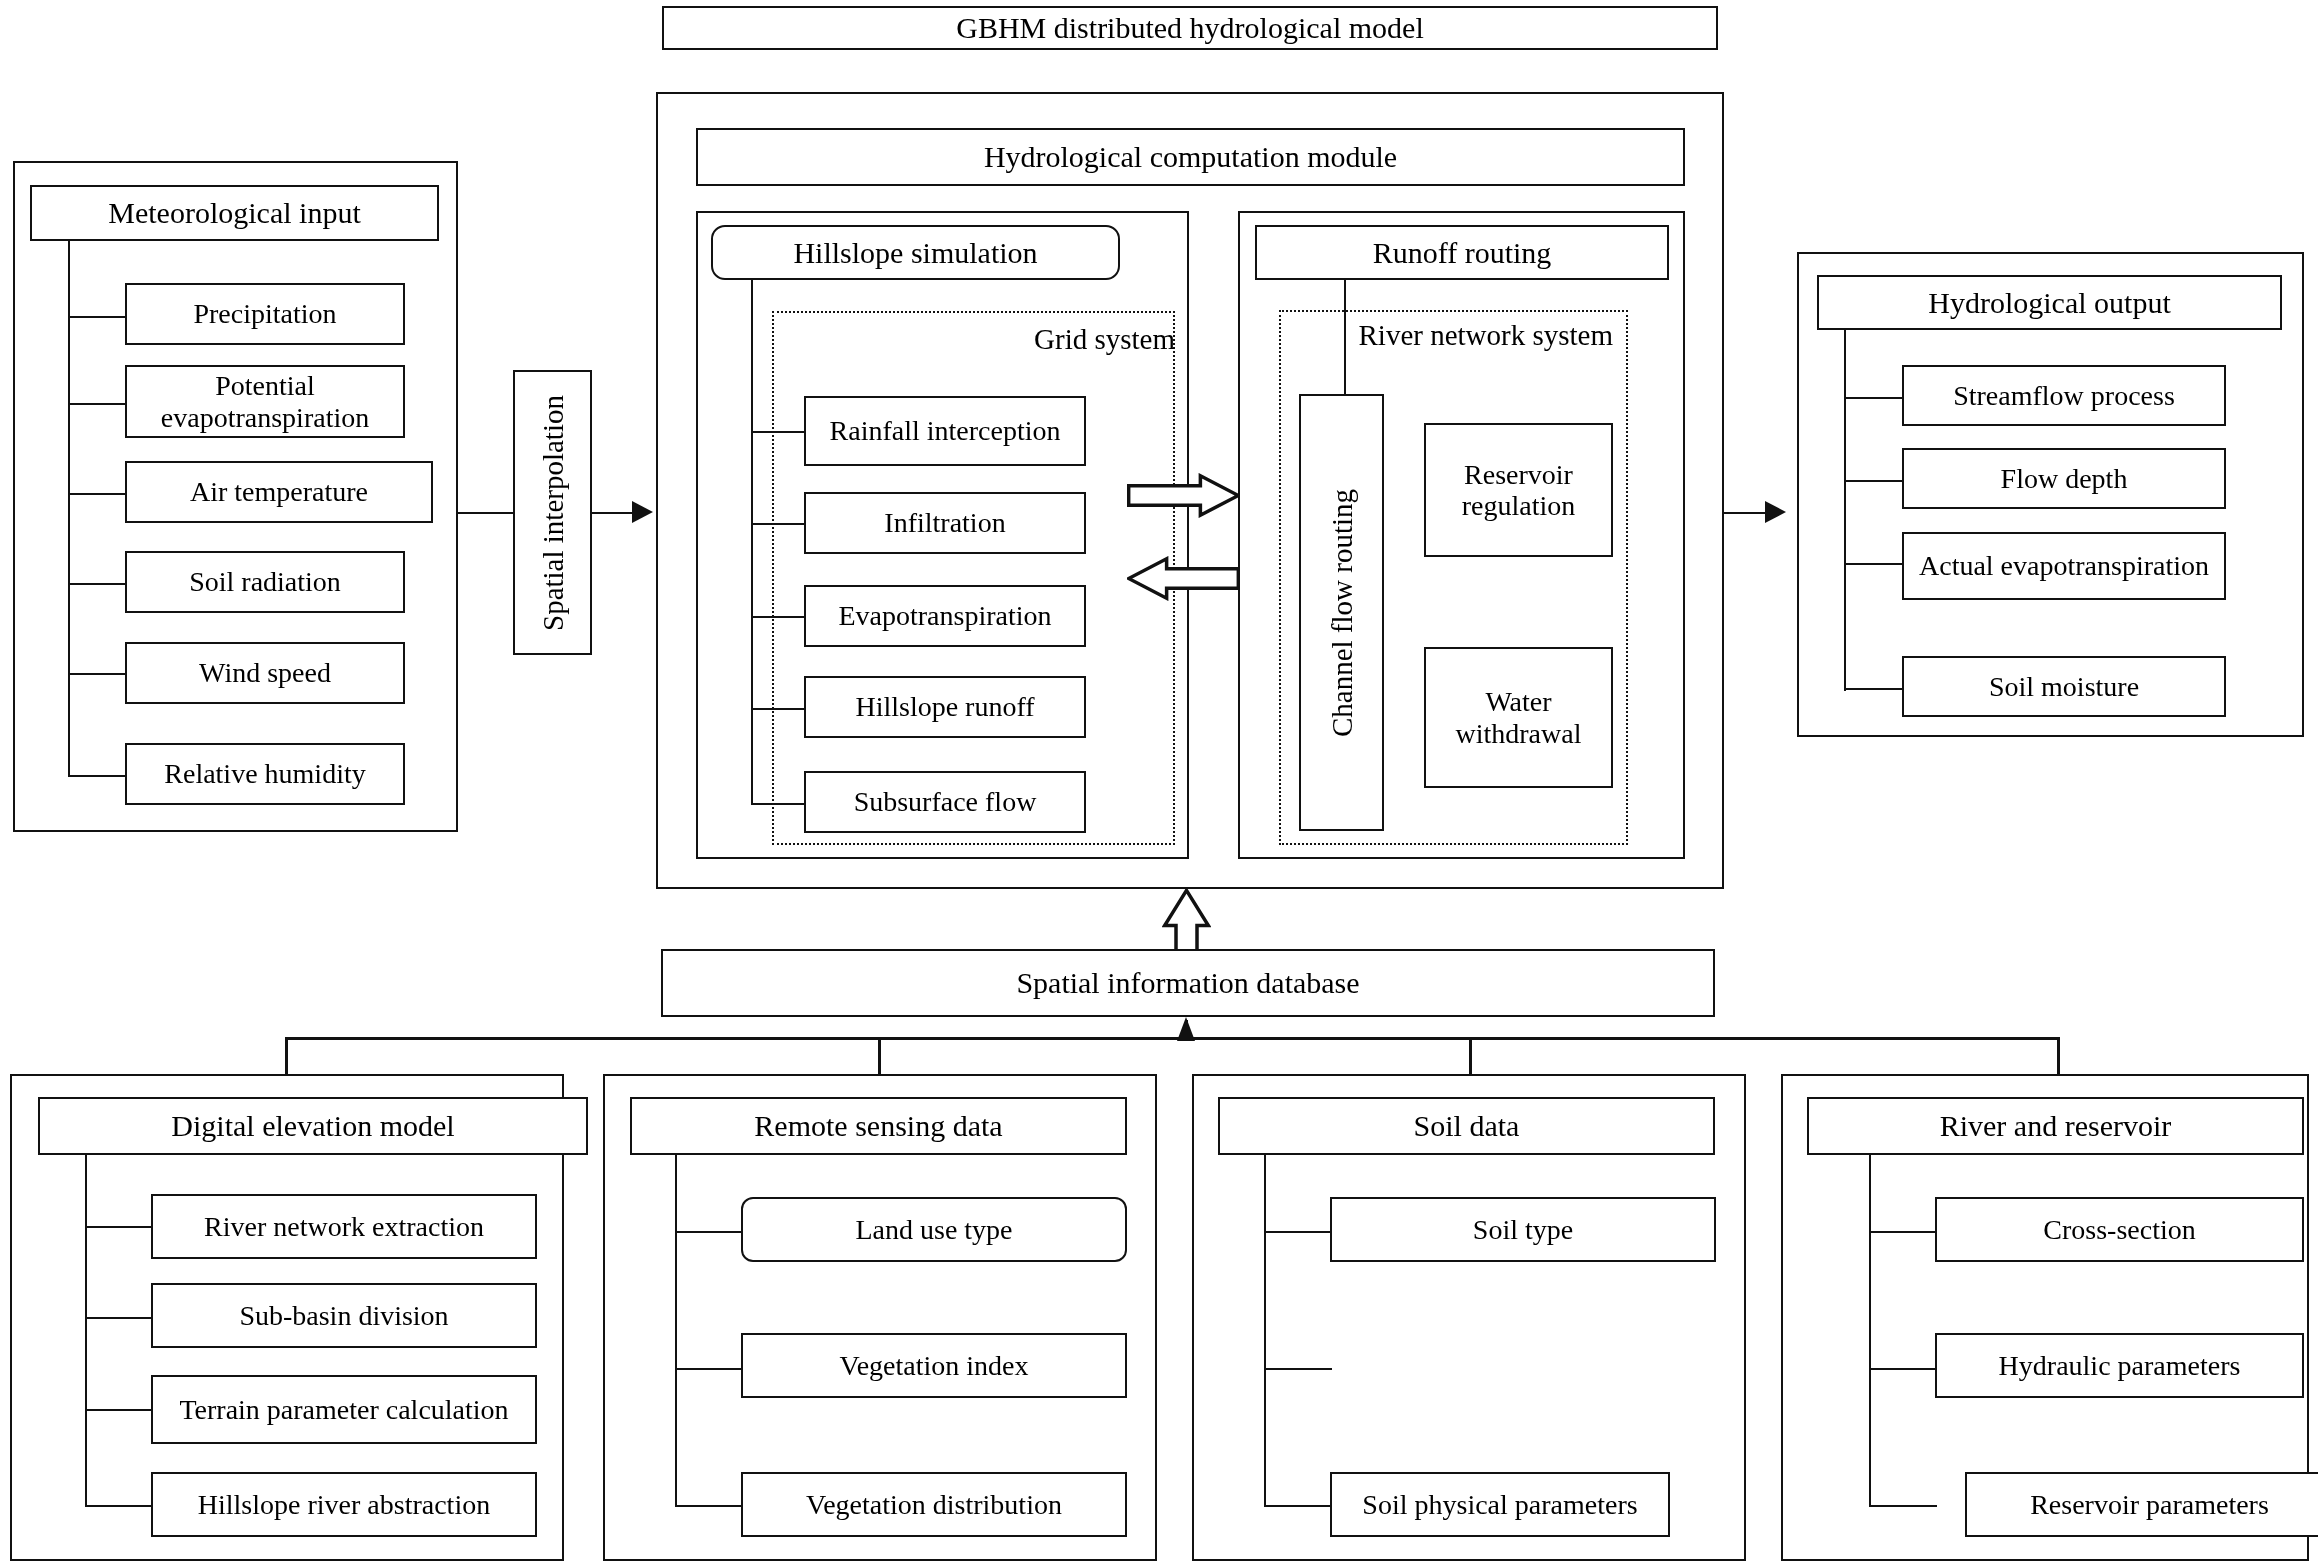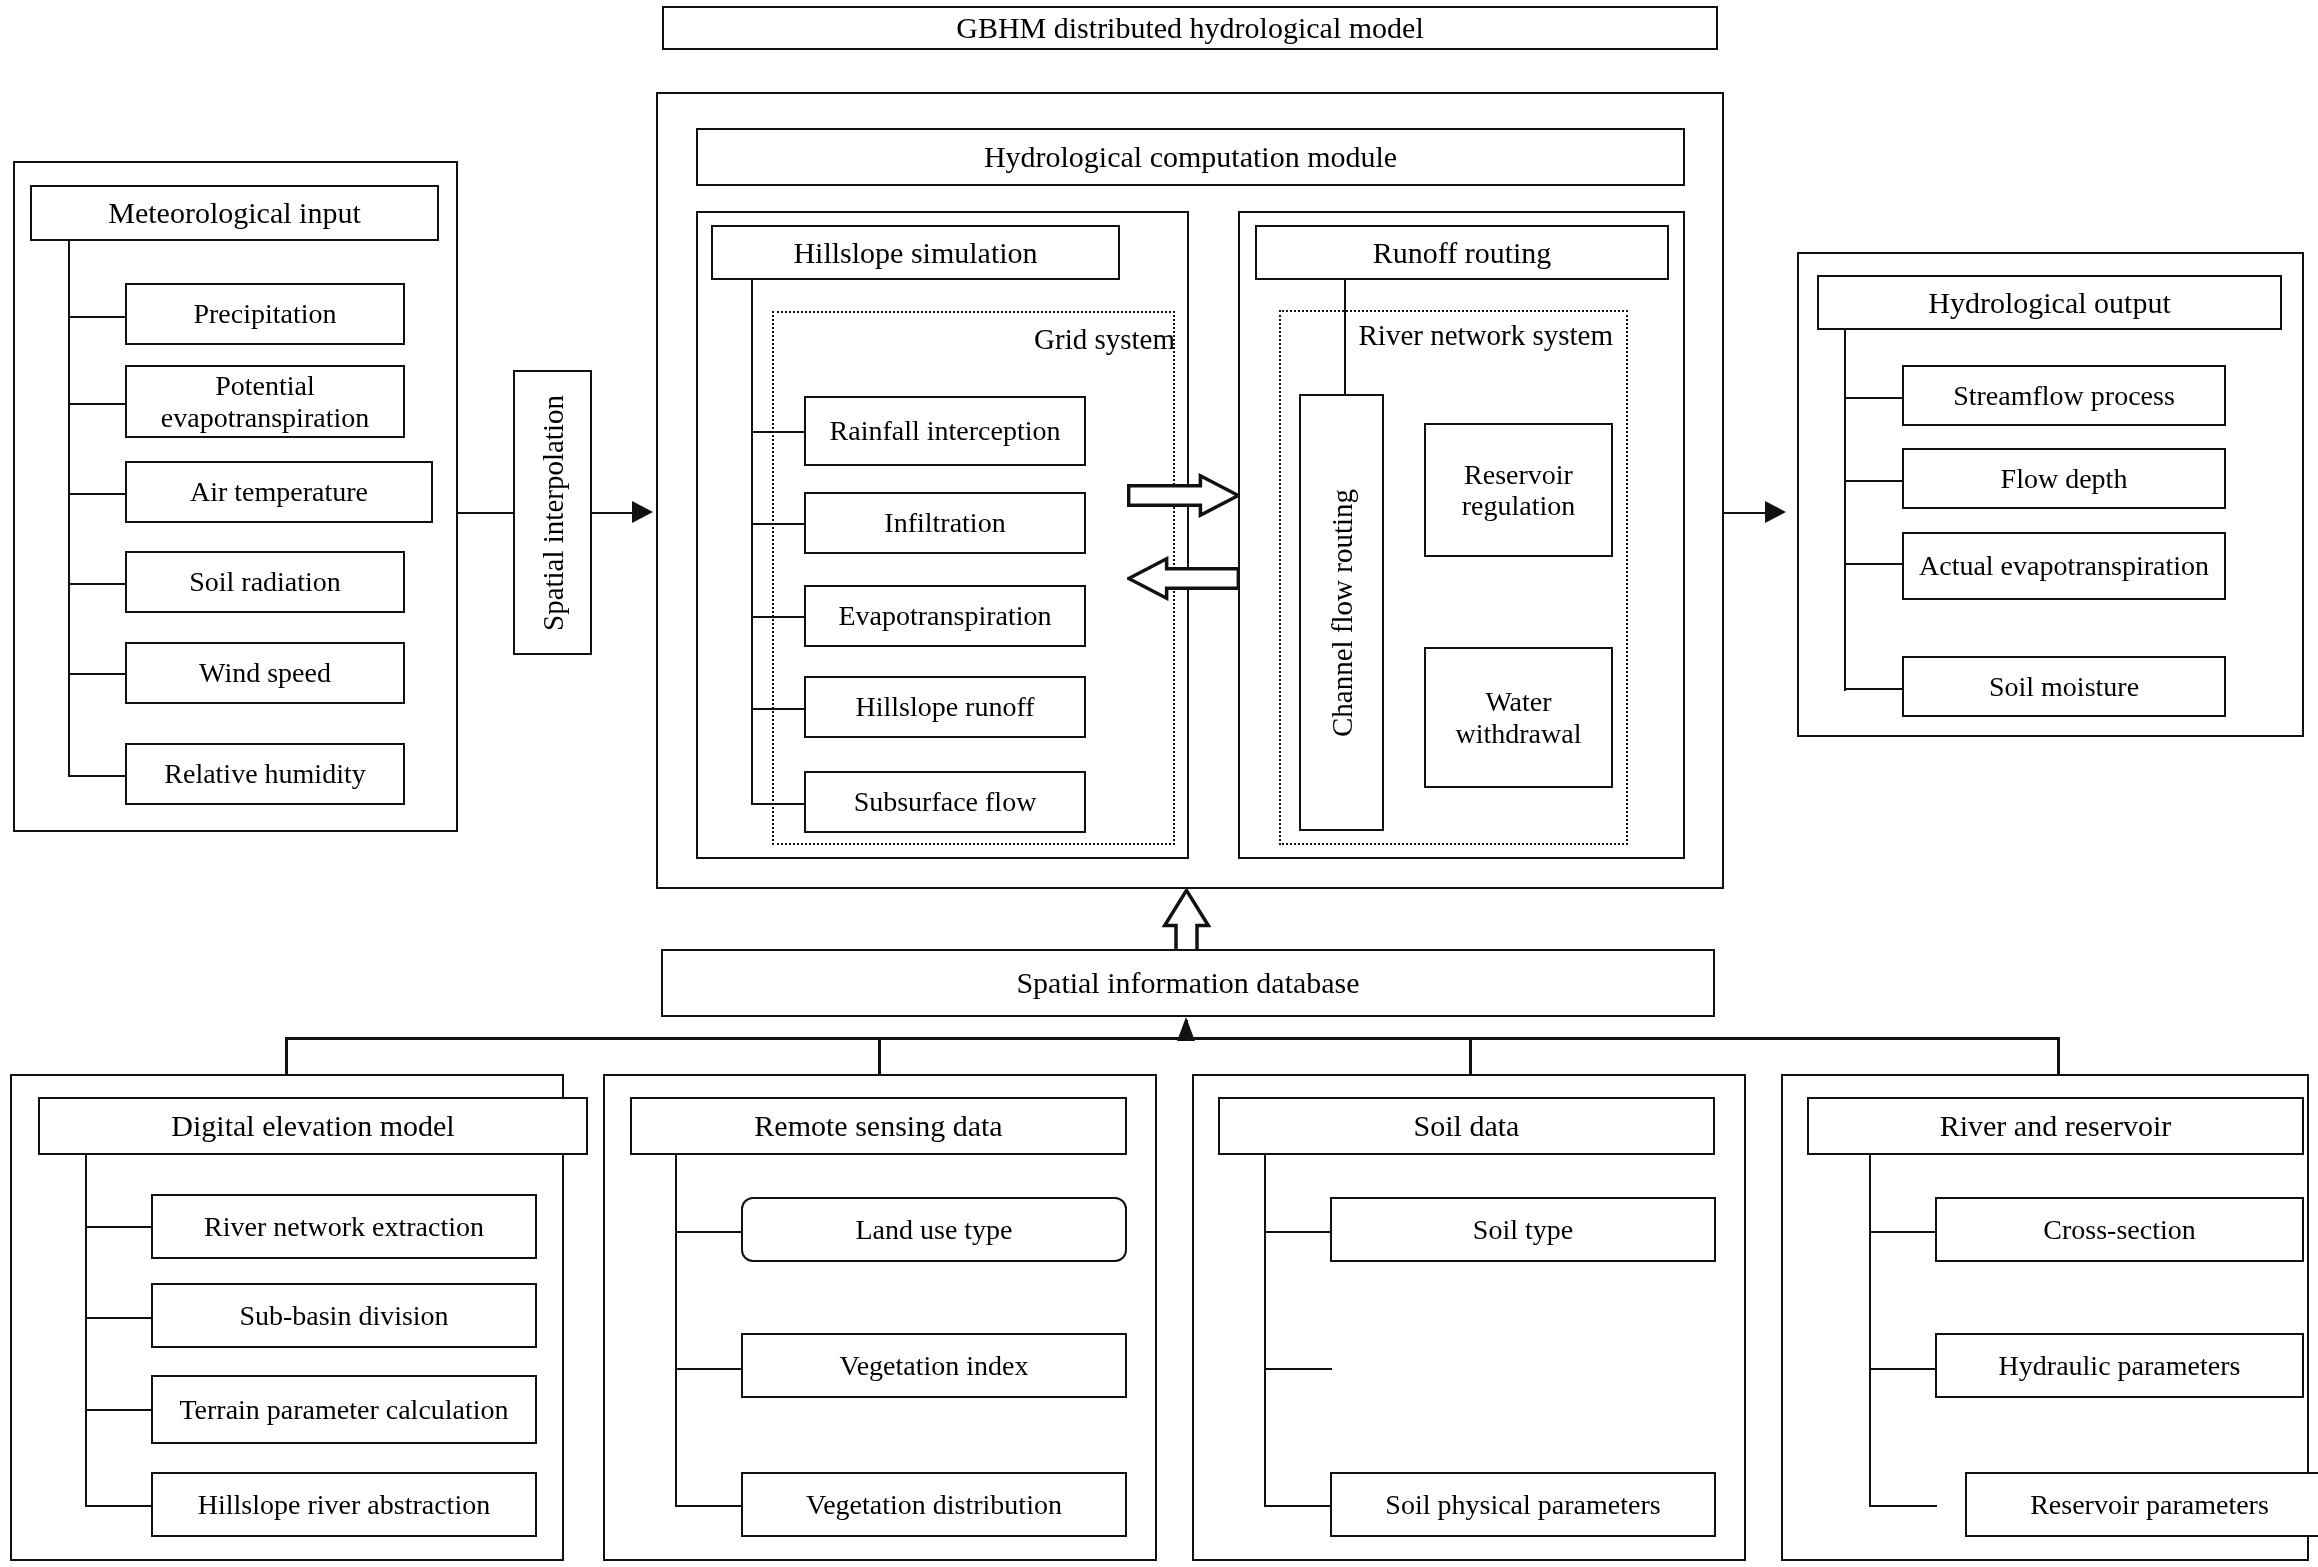--- a/index.html
+++ b/index.html
@@ -91,21 +91,21 @@
 <div id="canvas">
 
   <div class="box titlebox" style="left:662px;top:5.6px;width:1056px;height:44px;">GBHM distributed hydrological model</div>
 
   <div class="panel" style="left:656px;top:92px;width:1068px;height:797px;"></div>
 
   <div class="box titlebox" style="left:696px;top:128px;width:989px;height:58px;">Hydrological computation module</div>
 
   <div class="panel" style="left:696px;top:211px;width:493px;height:648px;"></div>
 
-  <div class="box titlebox" style="left:711px;top:225px;width:409px;height:55px;">Hillslope simulation</div>
+  <div class="box titlebox" style="left:711px;top:225px;width:409px;height:55px;border-radius:14px;">Hillslope simulation</div>
 
   <div class="dotted" style="left:772px;top:311px;width:403px;height:534px;"></div>
 
   <div class="caption" style="left:772px;top:324px;width:403px;">Grid system</div>
 
   <div class="vline" style="left:751px;top:280px;height:524px;"></div>
   <div class="hline" style="left:751px;top:431px;width:55px;"></div>
   <div class="hline" style="left:751px;top:523px;width:55px;"></div>
   <div class="hline" style="left:751px;top:616px;width:55px;"></div>
   <div class="hline" style="left:751px;top:708px;width:55px;"></div>
@@ -230,21 +230,21 @@
   <div class="box leafbox" style="left:741px;top:1333px;width:386px;height:65px;">Vegetation index</div>
   <div class="box leafbox" style="left:741px;top:1472px;width:386px;height:65px;">Vegetation distribution</div>
 
   <div class="panel" style="left:1192px;top:1074px;width:554px;height:487px;"></div>
   <div class="box titlebox" style="left:1218px;top:1097px;width:497px;height:58px;">Soil data</div>
   <div class="vline" style="left:1264px;top:1155px;height:352px;"></div>
   <div class="hline" style="left:1264px;top:1231px;width:68px;"></div>
   <div class="hline" style="left:1264px;top:1368px;width:68px;"></div>
   <div class="hline" style="left:1264px;top:1505px;width:68px;"></div>
   <div class="box leafbox" style="left:1330px;top:1197px;width:386px;height:65px;">Soil type</div>
-  <div class="box leafbox" style="left:1330px;top:1472px;width:386px;height:65px;">Soil physical parameters</div>
+  <div class="box leafbox" style="left:1330px;top:1472px;width:340px;height:65px;">Soil physical parameters</div>
 
   <div class="panel" style="left:1781px;top:1074px;width:528px;height:487px;"></div>
   <div class="box titlebox" style="left:1807px;top:1097px;width:497px;height:58px;">River and reservoir</div>
   <div class="vline" style="left:1869px;top:1155px;height:352px;"></div>
   <div class="hline" style="left:1869px;top:1231px;width:68px;"></div>
   <div class="hline" style="left:1869px;top:1368px;width:68px;"></div>
   <div class="hline" style="left:1869px;top:1505px;width:68px;"></div>
   <div class="box leafbox" style="left:1935px;top:1197px;width:369px;height:65px;">Cross-section</div>
   <div class="box leafbox" style="left:1935px;top:1333px;width:369px;height:65px;">Hydraulic parameters</div>
   <div class="box leafbox" style="left:1935px;top:1472px;width:369px;height:65px;margin-left:30px;">Reservoir parameters</div>

